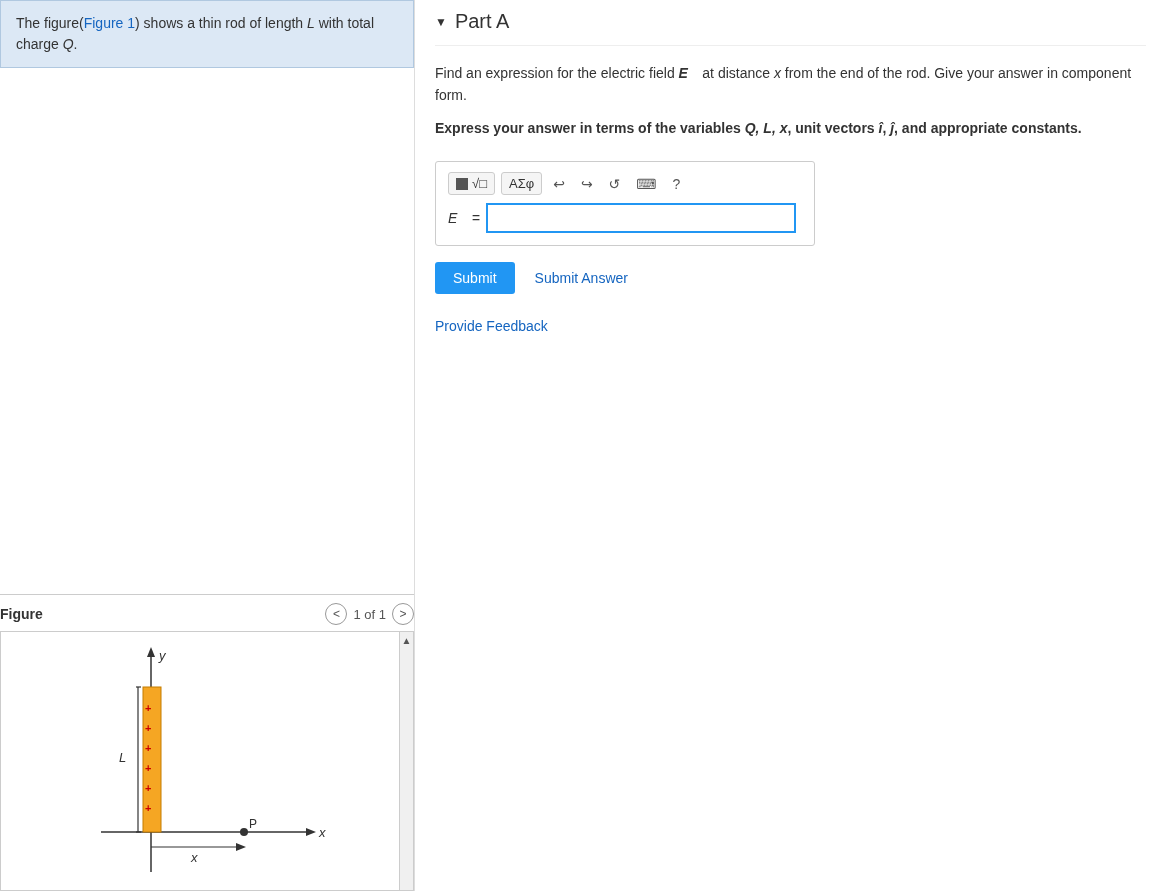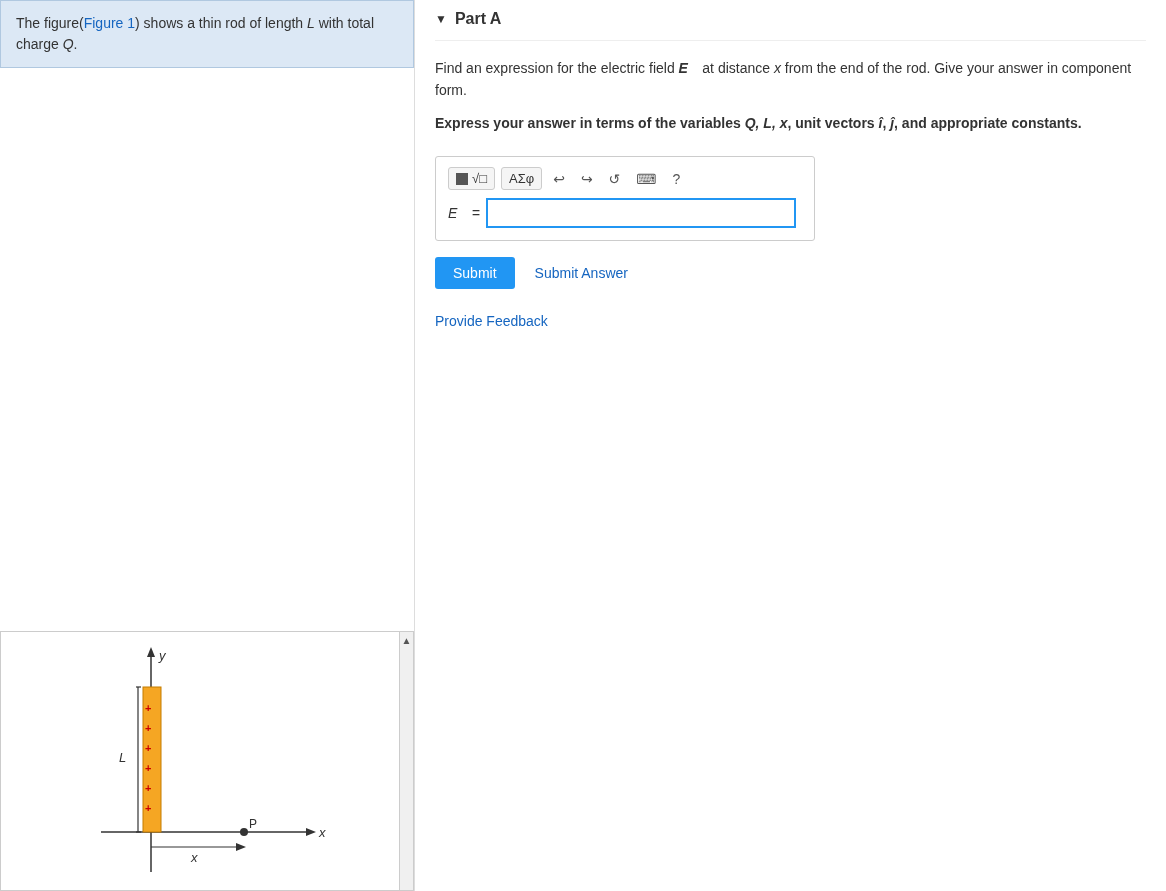--- a/index.html
+++ b/index.html
@@ -129,22 +129,22 @@
     .part-toggle {
       background: none;
       border: none;
       cursor: pointer;
       font-size: 12px;
       color: #333;
       padding: 0;
     }
 
     .part-title {
-      font-size: 16px;
-      font-weight: bold;
+      font-size: 20px;
+      font-weight: normal;
       color: #333;
     }
 
     .question-text {
       font-size: 14px;
       line-height: 1.6;
       margin-bottom: 10px;
       color: #333;
     }
 
@@ -250,20 +250,28 @@
 <body>
 
 <div class="main-container">
 
   <div class="left-panel">
     <div class="problem-description">
       <span>The figure(</span><a href="#">Figure 1</a><span>) shows a thin rod of length </span><em>L</em><span> with total</span><br><span>charge </span><em>Q</em><span>.</span>
     </div>
 
     <div class="figure-section">
+      <div class="figure-header">
+        <span class="figure-title">Figure</span>
+        <div class="figure-nav">
+          <button class="figure-nav-btn">&lt;</button>
+          <span class="figure-nav-label">1 of 1</span>
+          <button class="figure-nav-btn">&gt;</button>
+        </div>
+      </div>
 
       <div class="figure-canvas">
         
         <svg width="380" height="260" viewBox="0 0 380 260" xmlns="http://www.w3.org/2000/svg">
 
           <line x1="150" y1="20" x2="150" y2="240" stroke="#333" stroke-width="1.5"></line>
           <polygon points="150,15 146,25 154,25" fill="#333"></polygon>
           <text x="158" y="28" font-size="13" font-style="italic" fill="#333">y</text>
 
           <line x1="100" y1="200" x2="310" y2="200" stroke="#333" stroke-width="1.5"></line>

